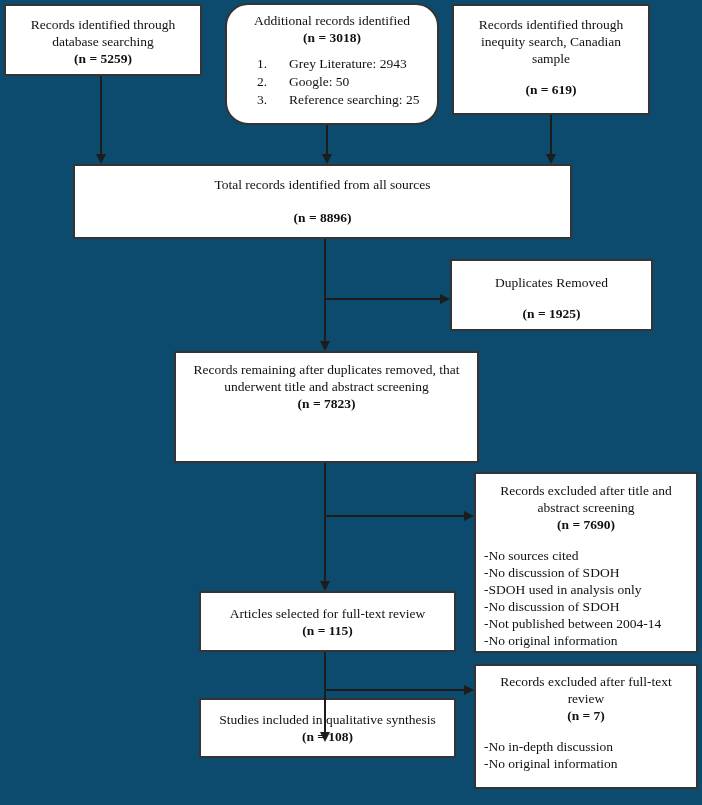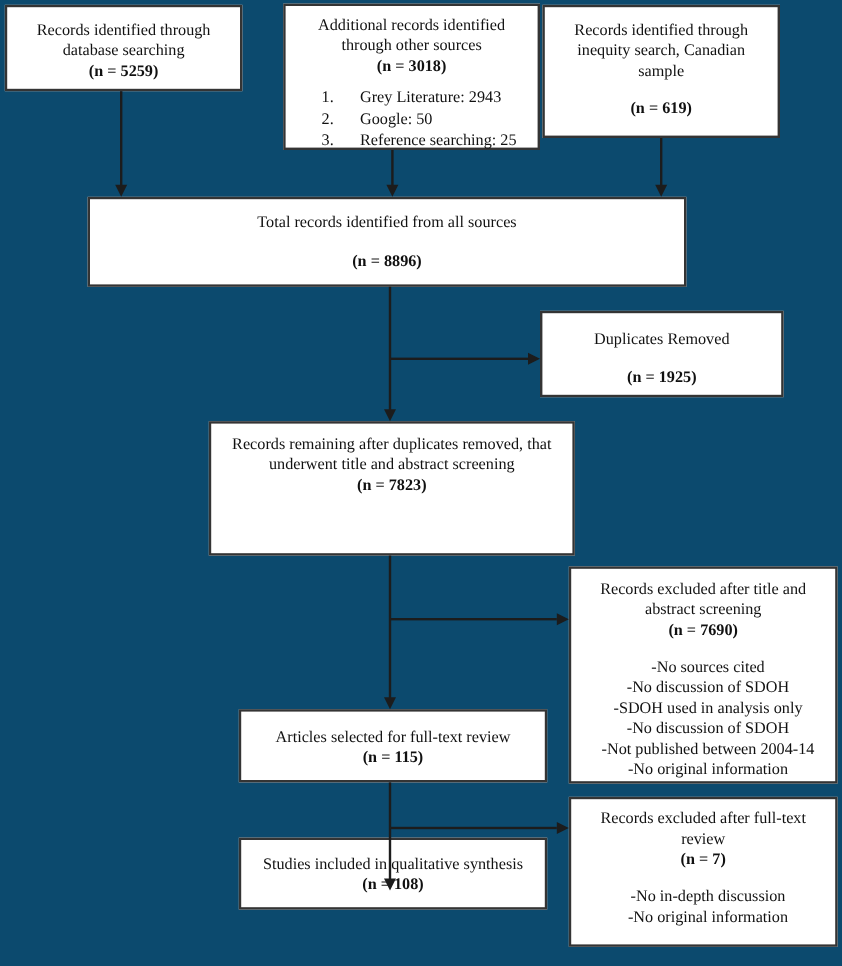--- a/index.html
+++ b/index.html
@@ -26,44 +26,43 @@
   .pad-t8{padding-top:8px;}
   .pad-t10{padding-top:10px;}
   .pad-t13{padding-top:13px;}
   .mt14{margin-top:14px;}
   .mt16{margin-top:16px;}
   .vcenter{display:flex;flex-direction:column;justify-content:center;}
   .numlist{margin-top:9px;text-align:left;padding-left:30px;}
   .numrow{display:flex;line-height:18px;}
   .numrow .num{width:20px;flex:0 0 20px;}
   .numrow .itext{margin-left:12px;}
-  .reasons{margin-top:14px;text-align:center;padding-left:8px;line-height:17px;}
+  .reasons{margin-top:14px;text-align:left;padding-left:8px;line-height:17px;}
   .vline{position:absolute;width:2px;background:#1c1c1c;}
   .hline{position:absolute;height:2px;background:#1c1c1c;}
   .ah-down{position:absolute;width:0;height:0;
     border-left:5px solid transparent;border-right:5px solid transparent;
     border-top:10px solid #1c1c1c;}
   .ah-right{position:absolute;width:0;height:0;
     border-top:5px solid transparent;border-bottom:5px solid transparent;
     border-left:10px solid #1c1c1c;}
 </style>
 </head>
 <body>
 
 <div class="canvas">
 
   <div class="box pad-t10" style="left:4px;top:4px;width:198px;height:72px;">
     <div class="bl">Records identified through</div>
     <div class="bl">database searching</div>
     <div class="bl nval">(n = 5259)</div>
   </div>
 
-  <div class="box pad-t7" style="left:236px;top:3px;width:214px;height:122px;">
+  <div class="box pad-t7" style="left:225px;top:3px;width:214px;height:122px;border-radius:23px;">
     <div class="bl">Additional records identified</div>
-    <div class="bl">through other sources</div>
     <div class="bl nval">(n = 3018)</div>
     <div class="numlist">
       <div class="numrow">
         <span class="num">1.</span>
         <span class="itext">Grey Literature: 2943</span>
       </div>
       <div class="numrow">
         <span class="num">2.</span>
         <span class="itext">Google: 50</span>
       </div>

